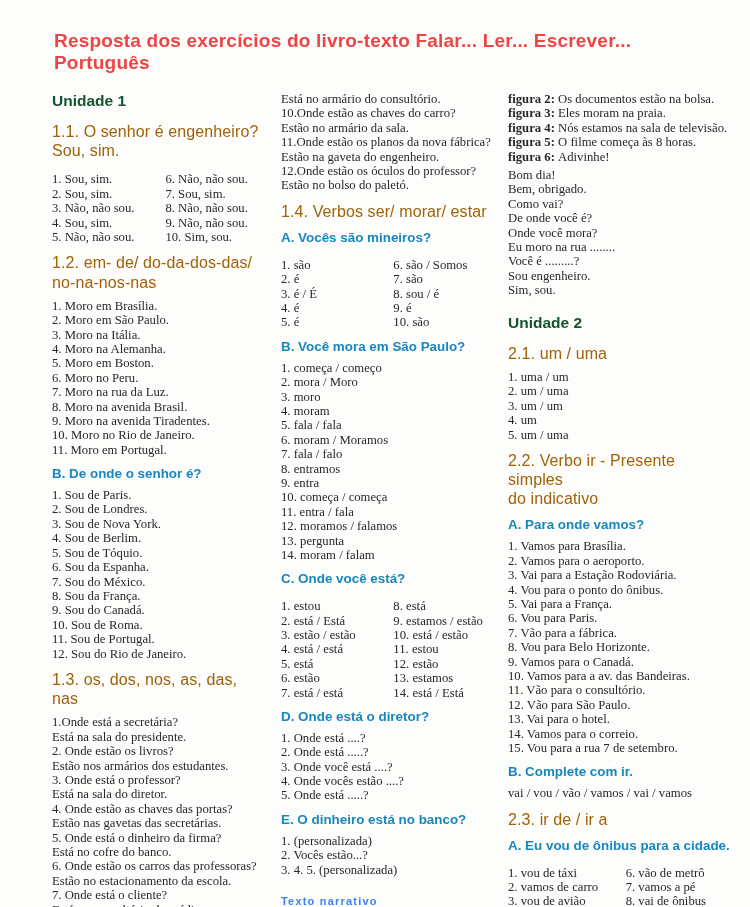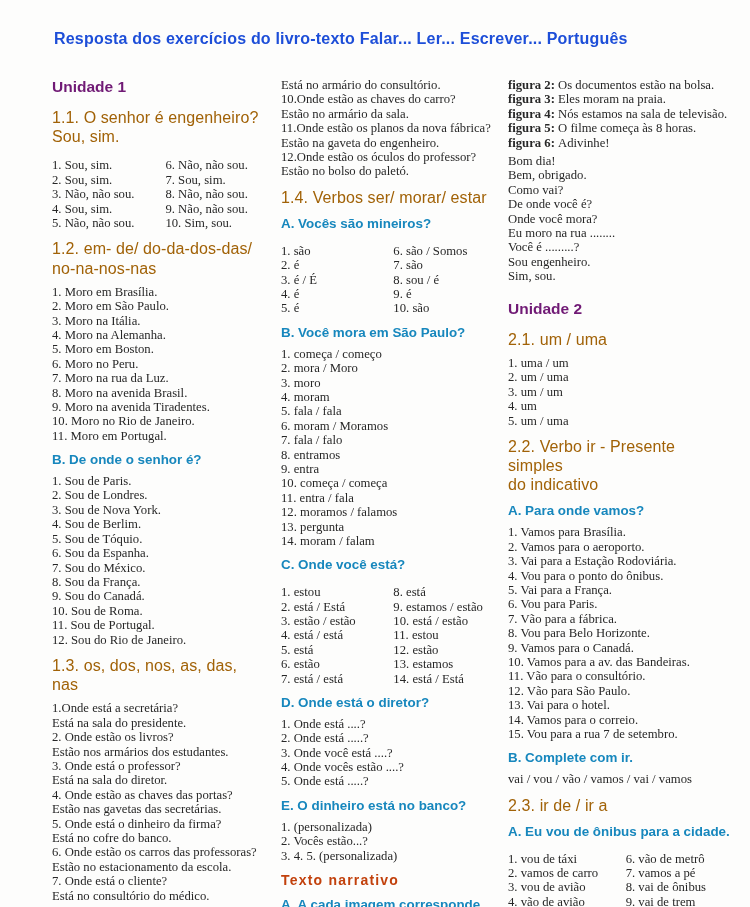--- a/index.html
+++ b/index.html
@@ -6,51 +6,51 @@
   body {
     width:750px; height:907px;
     background:#fdfdfc;
     font-family:"Liberation Serif", serif;
     color:#272727;
     overflow:hidden;
   }
   .page { padding:30px 34px 0 52px; }
   .title {
     font-family:"Liberation Sans", sans-serif;
-    font-weight:bold; font-size:16px;
-    color:#1d4ed8; letter-spacing:.2px;
-    margin:0 0 30px 2px;
+    font-weight:bold; font-size:19px;
+    color:#ef4444; letter-spacing:.2px;
+    margin:0 0 18px 2px;
   }
   .cols { display:flex; gap:15px; align-items:flex-start; }
   .col1 { width:214px; flex:none; }
   .col2 { width:212px; flex:none; }
   .col3 { width:222px; flex:none; }
   .col > :first-child { margin-top:0 !important; }
 
   .unit {
     font-family:"Liberation Sans", sans-serif;
     font-weight:bold; font-size:15.5px;
-    color:#701a75; margin:16px 0 12px;
+    color:#14532d; margin:16px 0 12px;
   }
   .section {
     font-family:"Liberation Sans", sans-serif;
     font-size:16px; color:#a16207;
     margin:9px 0 7px; line-height:1.2;
     white-space:pre-line; letter-spacing:.1px;
   }
   .sub {
     font-family:"Liberation Sans", sans-serif;
     font-weight:bold; font-size:13.4px;
     color:#1787bd; margin:9px 0 6px; line-height:1.18;
   }
   .gray-title {
     font-family:"Liberation Sans", sans-serif;
-    font-weight:bold; font-size:14px;
-    color:#c2410c; letter-spacing:1.2px;
-    margin:9px 0 9px;
+    font-weight:bold; font-size:11px;
+    color:#3b82f6; letter-spacing:1.2px;
+    margin:18px 0 9px;
   }
   .lines { margin:0 0 4px; }
   .line { font-size:12.7px; line-height:1.135; }
   .cols2 { display:flex; margin:12px 0 4px; }
   .cols2 .c-left  { flex:0 0 53%; }
   .cols2 .c-right { flex:1; }
   .fig-label { font-weight:bold; }
 </style>
 </head>
 <body>

